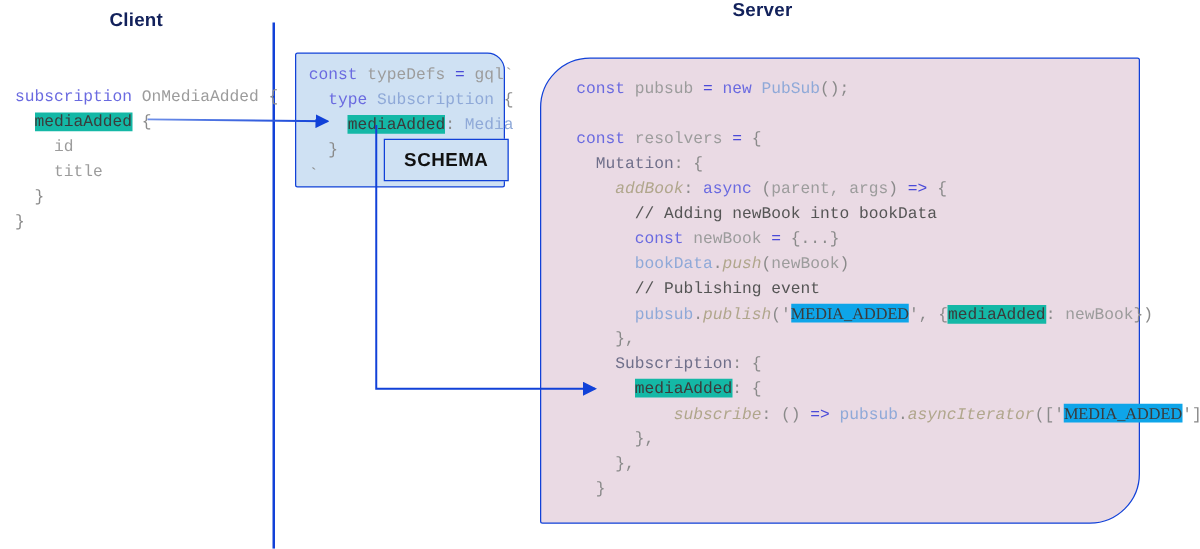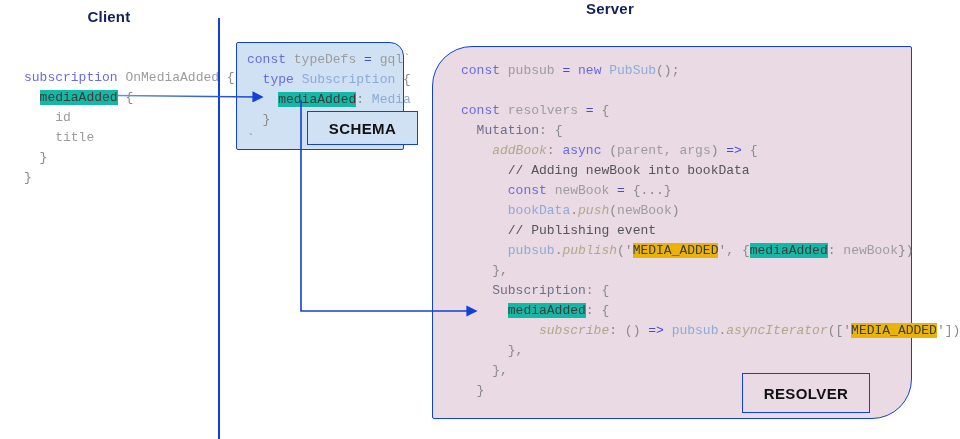--- a/index.html
+++ b/index.html
@@ -57,26 +57,26 @@
   .kw   { color: #6a6ae0; }          
   .id   { color: #9c9c9c; }
   .prop { color: #b0a68c; font-style: italic; }
   .punc { color: #8a8a8a; }
   .cls  { color: #8fa9d8; }
   .cmt  { color: #555555; margin-top: 40px; }
   .op   { color: #4a4ad8; }
   .plain{ color: #6f6f8a; font-family: Liberation Mono, monospace; }
 
   .hl-y { background: #14b8a6; color: #3b3b3b; }
-  .hl-t { background: #eab308; color: #3b3b3b; }
+  .hl-t { background: #0ea5e9; color: #3b3b3b; font-family: Liberation Serif, serif; }
 
   
   #client-code {
     position: absolute;
-    left: 24px;
+    left: 12px;
     top: 68px;
     color: #8a8a8a;
   }
 
   
   #schema-panel {
     position: absolute;
     left: 236px;
     top: 42px;
     width: 168px;
@@ -88,21 +88,21 @@
   }
   #schema-code {
     position: absolute;
     left: 10px;
     top: 7px;
   }
   #schema-label-box {
     position: absolute;
     left: 307px;
     top: 111px;
-    width: 111px;
+    width: 100px;
     height: 34px;
     border: 1.5px solid #1141d8;
     background: #cfe1f3;
     box-sizing: border-box;
     display: flex;
     align-items: center;
     justify-content: center;
   }
   #schema-label-box .lbl,
   #resolver-label-box .lbl {
@@ -167,23 +167,20 @@
   </div>
 
   <div id="schema-label-box">
     <span class="lbl">SCHEMA</span>
   </div>
 
   <div id="resolver-panel">
     <div class="code" id="resolver-code"><span class="ln"><span class="kw">const </span><span class="id">pubsub </span><span class="op">= </span><span class="kw">new </span><span class="cls">PubSub</span><span class="punc">();</span></span><span class="ln">&nbsp;</span><span class="ln"><span class="kw">const </span><span class="id">resolvers </span><span class="op">= </span><span class="punc">{</span></span><span class="ln"><span class="punc">  </span><span class="plain">Mutation</span><span class="punc">: {</span></span><span class="ln"><span class="punc">    </span><span class="prop">addBook</span><span class="punc">: </span><span class="kw">async </span><span class="punc">(</span><span class="id">parent, args</span><span class="punc">) </span><span class="op">=&gt; </span><span class="punc">{</span></span><span class="ln"><span class="punc">      </span><span class="cmt">// Adding newBook into bookData</span></span><span class="ln"><span class="punc">      </span><span class="kw">const </span><span class="id">newBook </span><span class="op">= </span><span class="punc">{...}</span></span><span class="ln"><span class="punc">      </span><span class="cls">bookData</span><span class="punc">.</span><span class="prop">push</span><span class="punc">(</span><span class="id">newBook</span><span class="punc">)</span></span><span class="ln"><span class="punc">      </span><span class="cmt">// Publishing event</span></span><span class="ln"><span class="punc">      </span><span class="cls">pubsub</span><span class="punc">.</span><span class="prop">publish</span><span class="punc">('</span><span class="hl-t">MEDIA_ADDED</span><span class="punc">', {</span><span class="hl-y">mediaAdded</span><span class="punc">: </span><span class="id">newBook</span><span class="punc">})</span></span><span class="ln"><span class="punc">    },</span></span><span class="ln"><span class="punc">    </span><span class="plain">Subscription</span><span class="punc">: {</span></span><span class="ln"><span class="punc">      </span><span class="hl-y">mediaAdded</span><span class="punc">: {</span></span><span class="ln"><span class="punc">          </span><span class="prop">subscribe</span><span class="punc">: () </span><span class="op">=&gt; </span><span class="cls">pubsub</span><span class="punc">.</span><span class="prop">asyncIterator</span><span class="punc">(['</span><span class="hl-t">MEDIA_ADDED</span><span class="punc">']),</span></span><span class="ln"><span class="punc">      },</span></span><span class="ln"><span class="punc">    },</span></span><span class="ln"><span class="punc">  }</span></span></div>
   </div>
 
-  <div id="resolver-label-box">
-    <span class="lbl">RESOLVER</span>
-  </div>
 
   <svg class="connector" id="arrow-client-schema" width="180" height="24">
     <defs>
       <linearGradient id="fade" x1="0" y1="0" x2="1" y2="0">
         <stop offset="0" stop-color="#6e8fe8"></stop>
         <stop offset="1" stop-color="#1141d8"></stop>
       </linearGradient>
       <marker id="ah1" markerWidth="7" markerHeight="7" refX="6" refY="3.5" orient="auto">
         <path d="M0,0 L7,3.5 L0,7 Z" fill="#1141d8"></path>
       </marker>

